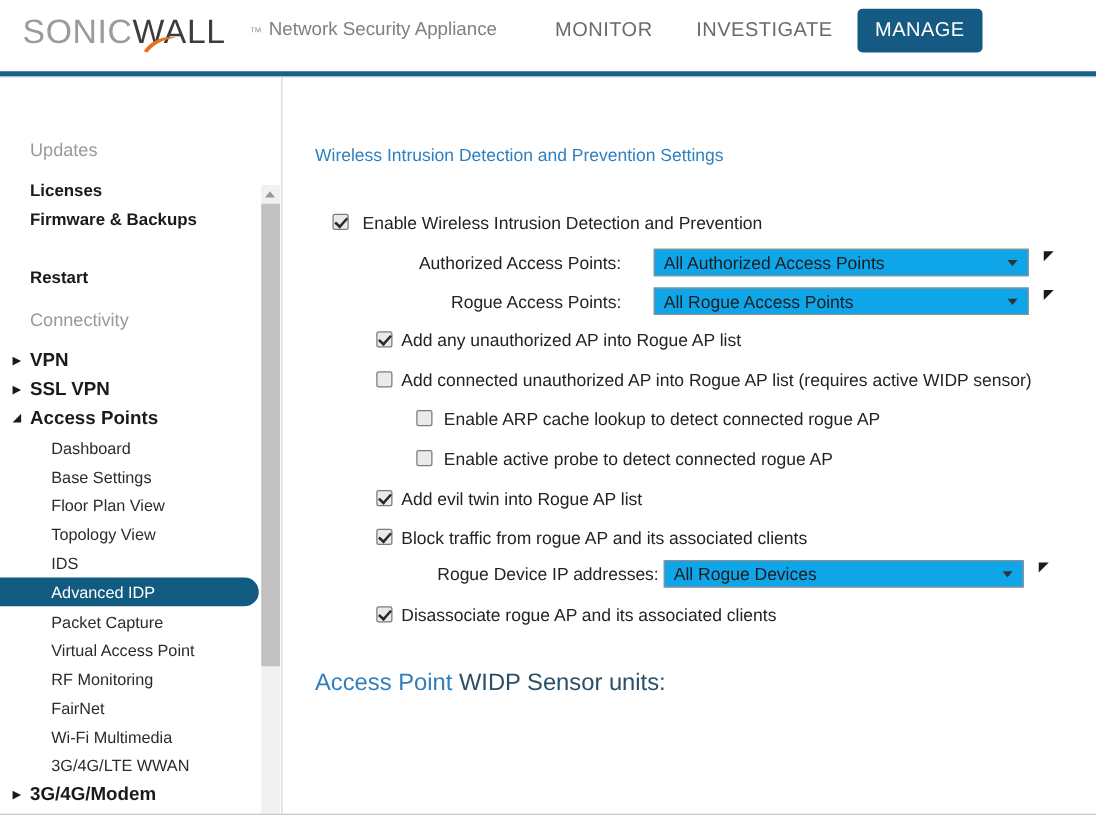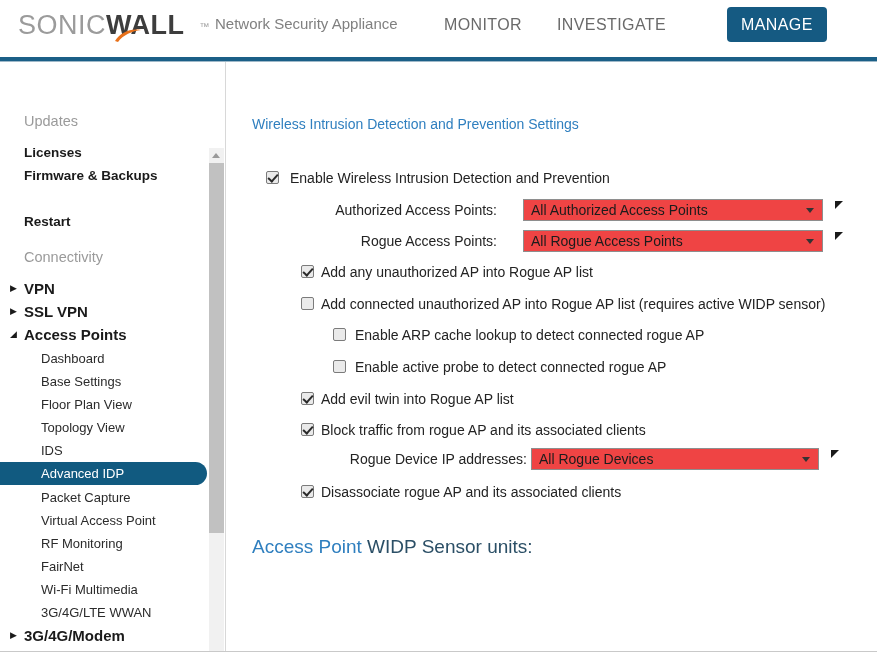--- a/index.html
+++ b/index.html
@@ -20,21 +20,21 @@
   }
   #logo-wrap {
     position: absolute; left: 18px; top: 8px;
     height: 34px; width: 190px;
   }
   #logo-text {
     font-size: 27px; letter-spacing: 0.5px;
     line-height: 34px; white-space: nowrap;
   }
   #logo-text .sonic { color: #9b9b9b; font-weight: 400; }
-  #logo-text .wall  { color: #3d3d3d; font-weight: 700; }
+  #logo-text .wall  { color: #3d3d3d; font-weight: 400; }
   #logo-tm {
     position: absolute; right: -2px; top: 2px;
     font-size: 10px; color: #9b9b9b;
   }
   #logo-swoosh {
     position: absolute; left: 96px; top: 19px;
     width: 30px; height: 16px;
     overflow: hidden; pointer-events: none;
   }
   #logo-swoosh svg { display: block; }
@@ -45,21 +45,21 @@
   }
 
   .navtab {
     position: absolute; top: 7px;
     height: 35px; line-height: 35px;
     font-size: 16px; letter-spacing: 0.4px;
     color: #6a6a6a; padding: 0 14px;
     border-radius: 4px; cursor: pointer;
     white-space: nowrap;
   }
-  .navtab.active { background: #155a82; color: #ffffff; margin-left: 41px; }
+  .navtab.active { background: #155a82; color: #ffffff; }
   #tab-monitor     { left: 430px; }
   #tab-investigate { left: 543px; }
   #tab-manage      { left: 686px; }
 
   #header-rule {
     position: absolute; left: 0; top: 57px;
     width: 877px; height: 4px; background: #1b5f87;
   }
   #header-rule-2 {
     position: absolute; left: 0; top: 61px;
@@ -162,21 +162,21 @@
     height: 22px; white-space: nowrap;
   }
   .row-field .flabel {
     position: absolute; top: 0;
     font-size: 14px; color: #232323;
     line-height: 22px; white-space: nowrap;
     text-align: right;
   }
   .sel {
     position: absolute; top: 0;
-    height: 22px; background: #ef4444;
+    height: 22px; background: #0ea5e9;
     border: 1px solid #8e8e8e;
     cursor: pointer;
     text-align: center;
   }
   .sel .selval {
     position: absolute; left: 7px; top: 0;
     line-height: 20px; font-size: 14px; color: #1c1c1c;
     white-space: nowrap;
   }
   .sel .chev {

